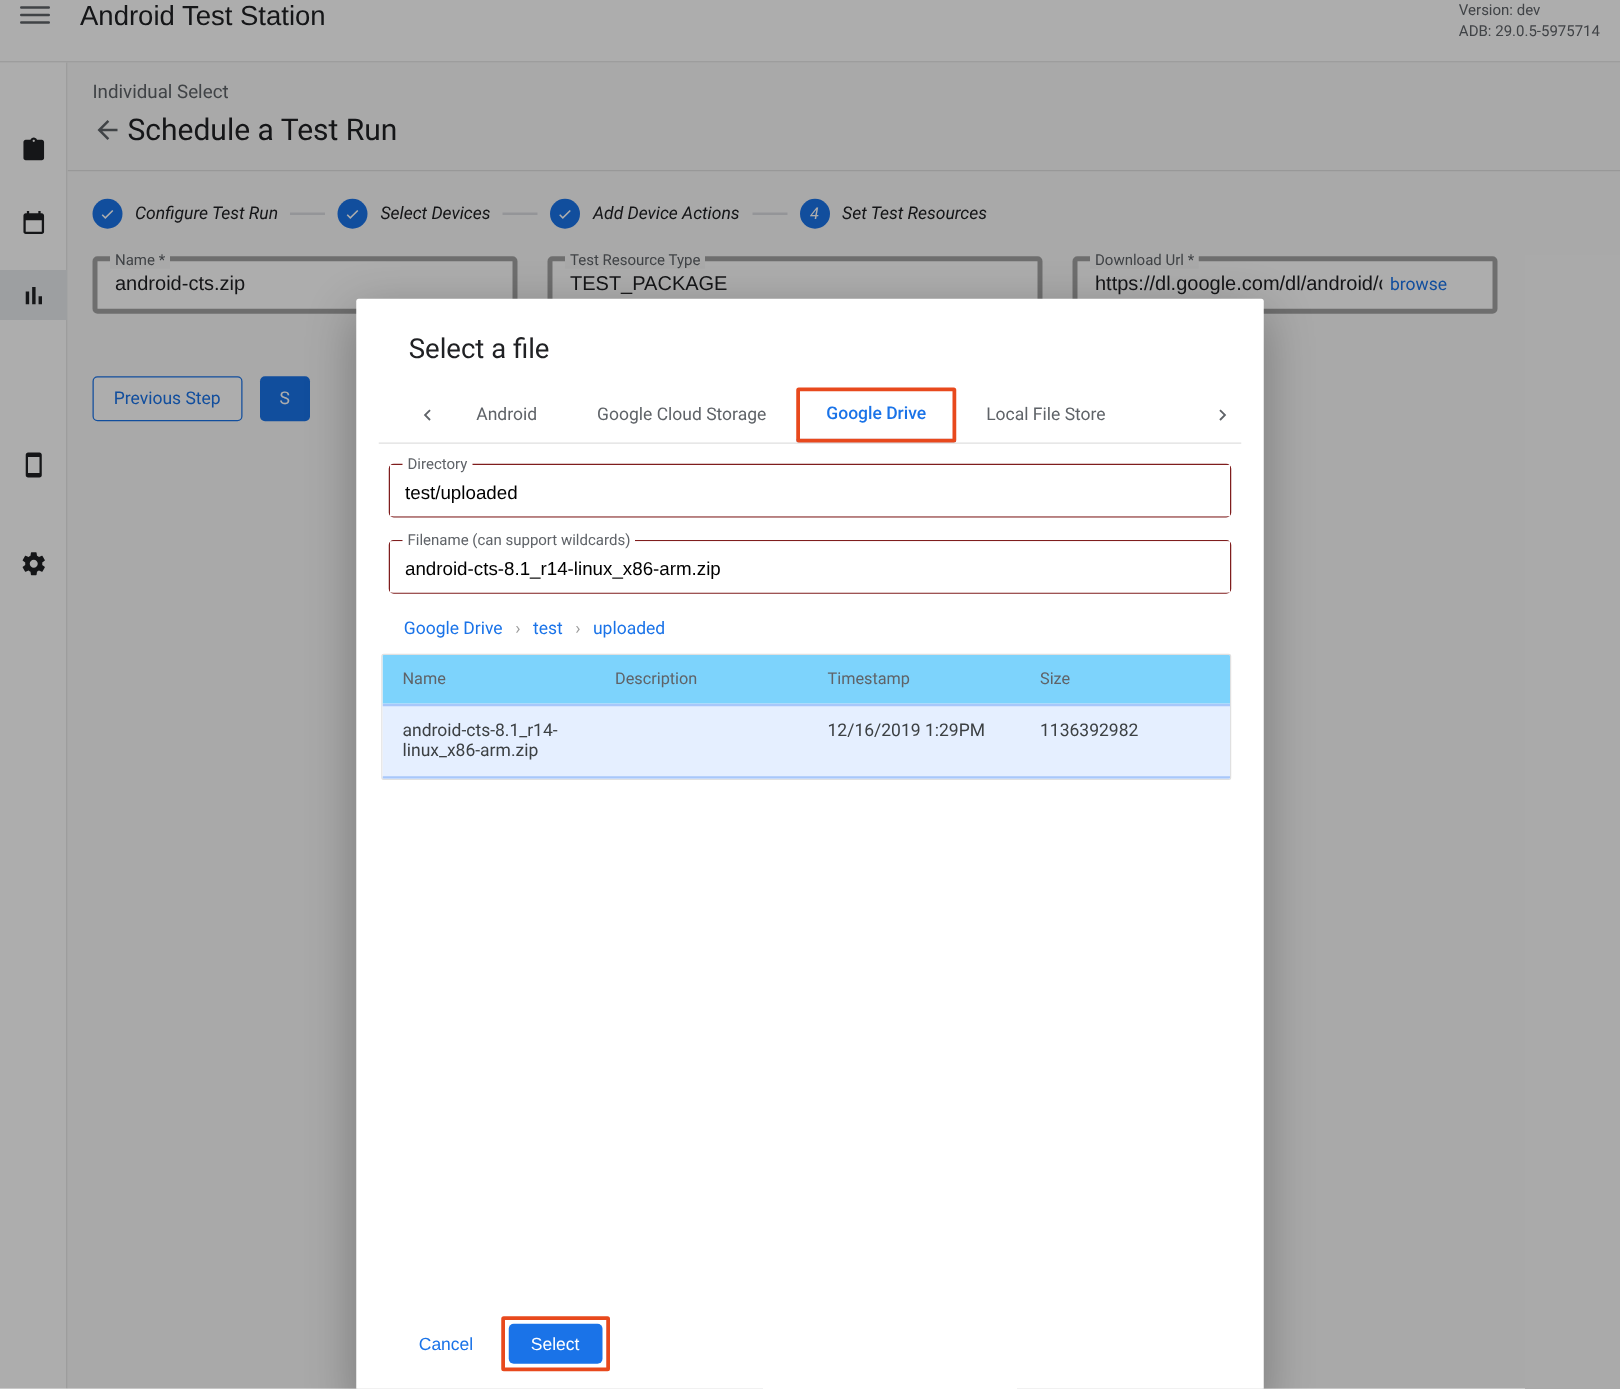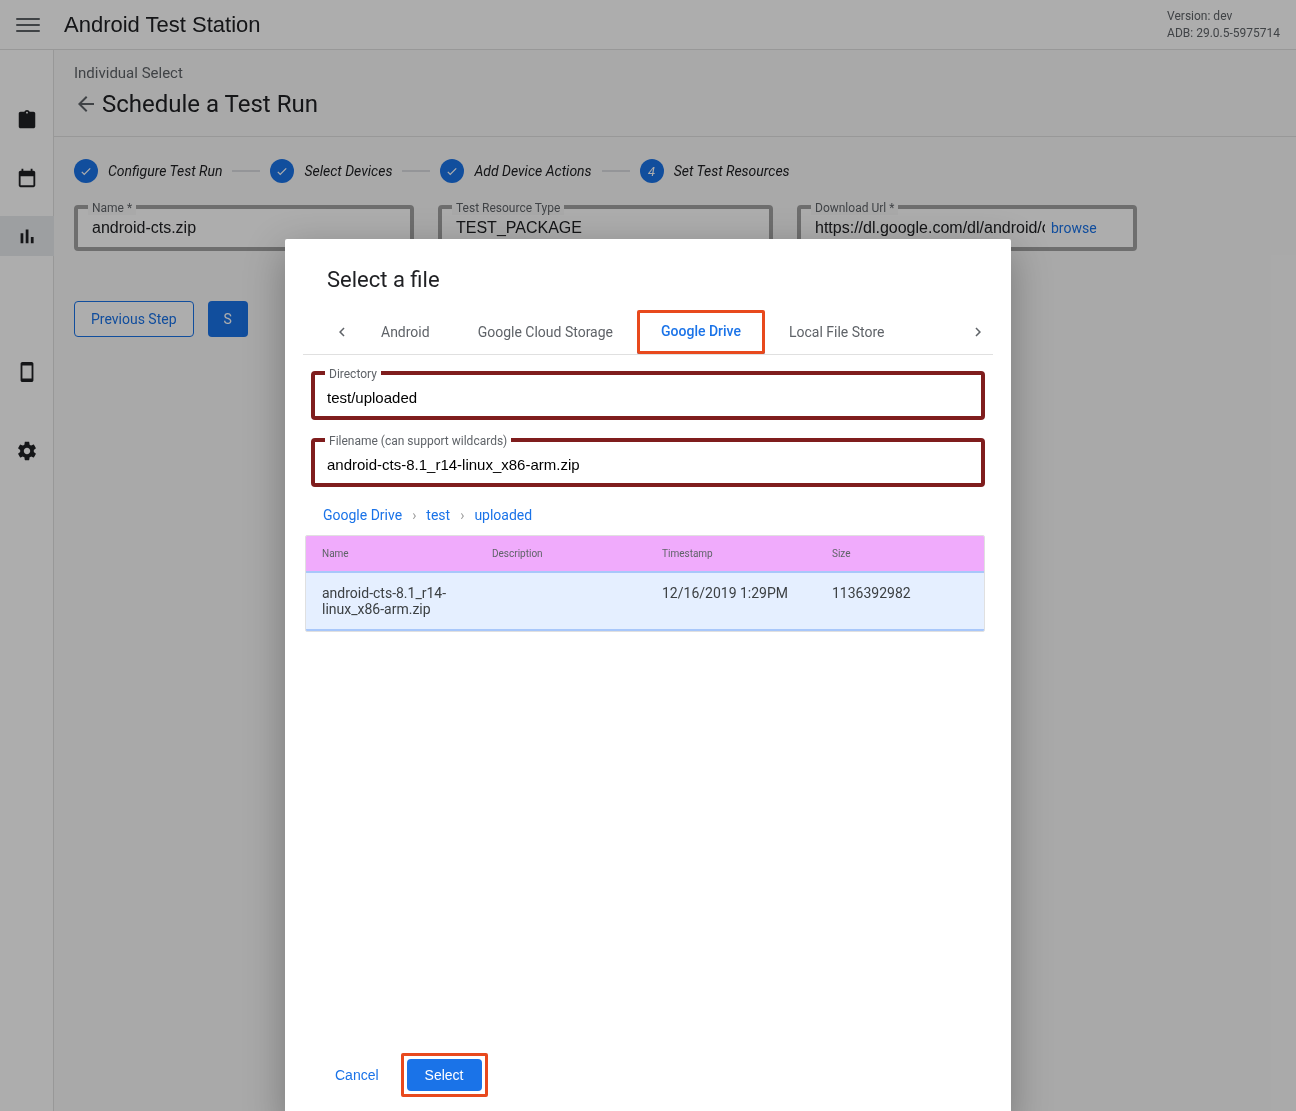--- a/index.html
+++ b/index.html
@@ -8,21 +8,20 @@
   background: #fff;
   color: #202124;
   width: 1296px;
   height: 1111px;
   overflow: hidden;
   position: relative;
 }
 .topbar {
   height: 50px;
   display: flex;
-  align-items: center;
   padding: 0 16px;
   border-bottom: 1px solid #e0e0e0;
 }
 .hamburger { width: 24px; height: 24px; display:flex; flex-direction:column; justify-content:center; gap:4px; cursor:pointer; }
 .hamburger span { display:block; height:2px; background:#5f6368; border-radius:1px; }
 .app-title { font-size: 22px; font-weight: 400; margin-left: 24px; color:#202124; font-family: Arial, sans-serif;}
 .version-block { margin-left:auto; text-align:left; font-size:12px; color:#5f6368; line-height:1.4;}
 .layout { display:flex; height: calc(100% - 50px); }
 .sidebar { width:54px; background:#fff; border-right:1px solid #e0e0e0; display:flex; flex-direction:column; align-items:center; padding-top:50px; gap:18px; }
 .sidebar .nav-item { width:54px; height:40px; display:flex; align-items:center; justify-content:center; cursor:pointer; }
@@ -40,47 +39,47 @@
 .step-circle { width:24px; height:24px; border-radius:50%; background:#1a73e8; color:#fff; display:flex; align-items:center; justify-content:center; font-size:13px; }
 .step-circle svg { width:14px; height:14px; fill:#fff; }
 .step-label { font-size:14px; color:#202124; }
 .step-sep { width:28px; height:2px; background:#dadce0; }
 .form-row { display:flex; gap:24px; padding: 0 20px; }
 .field { position:relative; border:4px solid #a3a3a3; border-radius:4px; height:46px; display:flex; align-items:center; padding:0 14px; background:#fff;}
 .field-label { position:absolute; top:-8px; left:10px; background:#fafafa; padding:0 4px; font-size:12px; color:#5f6368; }
 .field input { border:none; outline:none; font-size:16px; width:100%; background:transparent; color:#202124;}
 .field .browse-link { color:#1a73e8; font-size:14px; cursor:pointer; margin-left:6px;}
 .f-name { width:340px; }
-.f-type { width:335px; }
+.f-type { width:396px; }
 .f-url { width:340px; }
 .action-row { display:flex; gap:14px; padding:50px 20px; }
 .btn { height:36px; padding:0 16px; border-radius:4px; font-size:14px; cursor:pointer; display:flex; align-items:center; }
 .btn-outline { border:1px solid #1a73e8; color:#1a73e8; background:#fff;}
 .btn-primary { background:#1a73e8; color:#fff; border:none;}
 
 .scrim { position:absolute; inset:0; background:rgba(0,0,0,0.32); display:flex; align-items:flex-start; justify-content:center; padding-top:239px; }
 .dialog { width:726px; background:#fff; border-radius:2px; box-shadow:0 12px 40px rgba(0,0,0,.3); padding:28px 0 18px 0; display:flex; flex-direction:column; height:882px;}
 .dialog-title { font-size:22px; padding:0 42px 18px 42px; }
 .tabs-row { position:relative; display:flex; align-items:center; border-bottom:1px solid #e0e0e0; margin:0 18px; padding:0 24px; }
 .tab-scroll { width:30px; height:42px; display:flex; align-items:center; justify-content:center; cursor:pointer;}
 .tab-scroll svg { width:18px; height:18px; fill:#5f6368;}
 .tab-scroll.right { position:absolute; right:0; }
 .tabs { display:flex; flex:1; }
 .tab { flex:0 0 auto; padding:0 24px; height:44px; display:flex; align-items:center; justify-content:center; font-size:14px; color:#5f6368; cursor:pointer; }
 .tab.active { color:#1a73e8; font-weight:500; border-bottom:3px solid #1a73e8; margin-bottom:-1px;}
 .tab.highlight { outline:3px solid #e8491d; outline-offset:-3px; border-radius:2px; }
 .dialog-body { padding:16px 26px 0 26px; flex:1; overflow:auto;}
-.dfield { position:relative; border:4px solid #7f1d1d; border-radius:4px; margin-bottom:18px;}
+.dfield { position:relative; border:1px solid #7f1d1d; border-radius:4px; margin-bottom:18px;}
 .dfield-label { position:absolute; top:-8px; left:10px; background:#fff; padding:0 4px; font-size:12px; color:#5f6368;}
 .dfield input { border:none; outline:none; width:100%; padding:14px 12px 10px 12px; font-size:15px;}
 .breadcrumb { display:flex; align-items:center; gap:10px; font-size:14px; padding:2px 6px 12px 12px; flex-wrap:wrap;}
 .breadcrumb a { color:#1a73e8; cursor:pointer; text-decoration:none;}
 .breadcrumb .chev { color:#9e9e9e; }
 .table { border:1px solid #e0e0e0; border-radius:2px; overflow:hidden; margin-left:-6px;}
-.thead { display:flex; background:#f0abfc; font-size:10px; color:#5f6368; padding:12px 16px; }
+.thead { display:flex; background:#7dd3fc; font-size:13px; color:#5f6368; padding:12px 16px; }
 .col-name { width:170px;}
 .col-desc { width:170px;}
 .col-ts { width:170px;}
 .col-size { flex:1;}
 .trow { display:flex; padding:12px 16px; font-size:14px; color:#3c4043; background:#e5efff; border-top:2px solid #a8c7fa; border-bottom:2px solid #a8c7fa; cursor:pointer;}
 .trow .col-name { word-break:break-word; padding-right:8px;}
 .dialog-actions { display:flex; align-items:center; gap:14px; padding:12px 30px 6px 42px;}
 .link-btn { color:#1a73e8; font-size:14px; cursor:pointer; background:none; border:none; padding:6px 8px;}
 .select-btn { background:#1a73e8; color:#fff; border:none; border-radius:4px; padding:8px 18px; font-size:14px; cursor:pointer;}
 .select-wrap { border:3px solid #e8491d; border-radius:2px; padding:3px; display:inline-block;}

